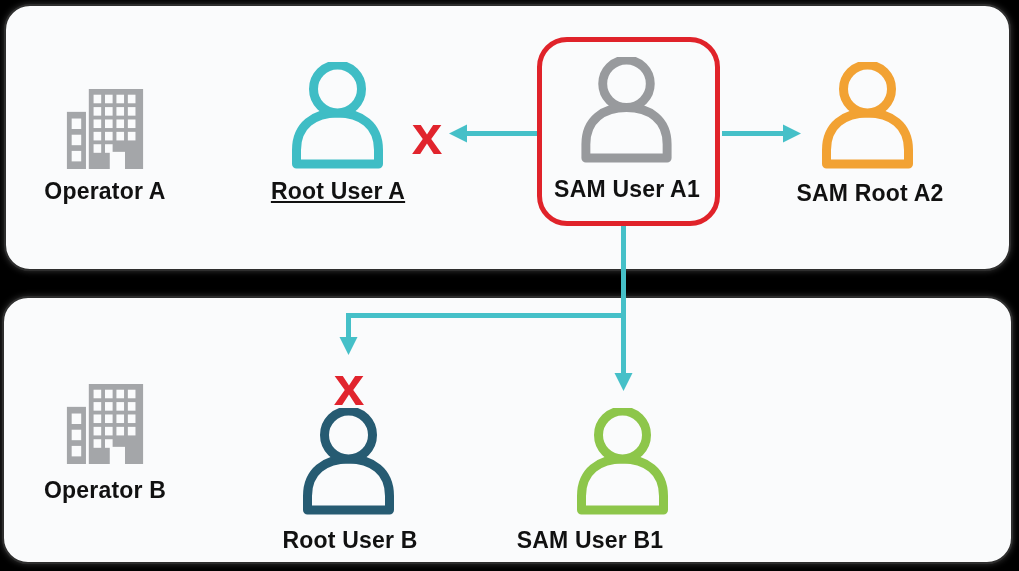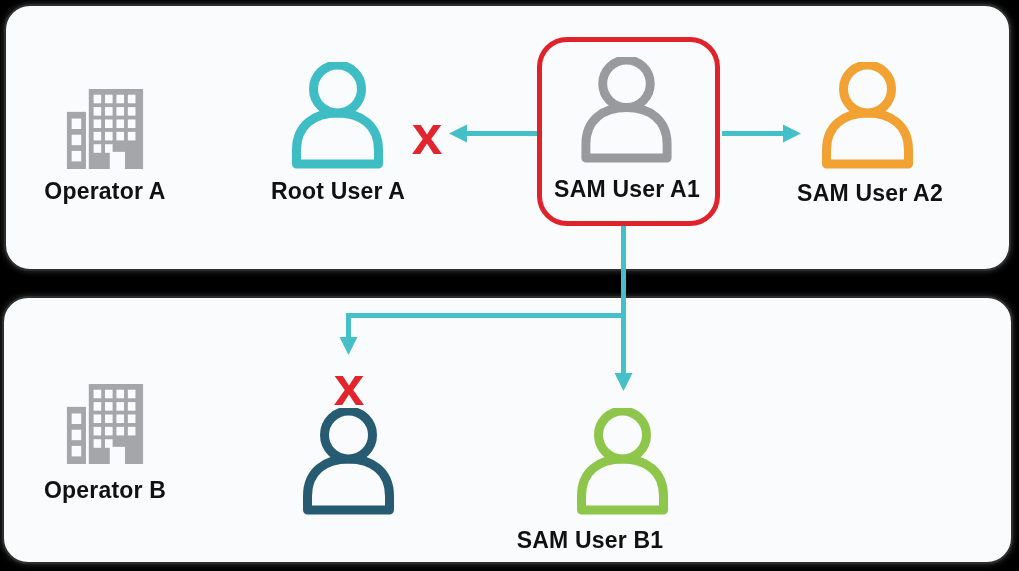--- a/index.html
+++ b/index.html
@@ -102,42 +102,42 @@
   <div class="node-label" style="left:105px; top:178px;">Operator A</div>
 
   <div class="icon-wrap" style="left:287px; top:62px;">
     <svg width="101" height="107" viewBox="0 0 100 107">
       <g fill="none" stroke-width="9" stroke-linejoin="round" stroke="#3fbdc5">
         <path d="M9 102 L9 88 C9 63 27 51 50 51 C73 51 91 63 91 88 L91 102 Z"></path>
         <circle cx="50" cy="27" r="24" fill="#fafbfc"></circle>
       </g>
     </svg>
   </div>
-  <div class="node-label" style="left:338px; top:178px;">Root User A</div>
+  <div class="node-label" style="left:338px; top:178px;text-decoration:underline;">Root User A</div>
 
   <div id="highlight-box"></div>
   <div class="icon-wrap" style="left:576px; top:57px;">
     <svg width="101" height="106" viewBox="0 0 100 107">
       <g fill="none" stroke-width="9" stroke-linejoin="round" stroke="#989a9d">
         <path d="M9 102 L9 88 C9 63 27 51 50 51 C73 51 91 63 91 88 L91 102 Z"></path>
         <circle cx="50" cy="27" r="24" fill="#fafbfc"></circle>
       </g>
     </svg>
   </div>
   <div class="node-label" style="left:627px; top:176px;">SAM User A1</div>
 
   <div class="icon-wrap" style="left:817px; top:62px;">
     <svg width="101" height="107" viewBox="0 0 100 107">
       <g fill="none" stroke-width="9" stroke-linejoin="round" stroke="#f2a233">
         <path d="M9 102 L9 88 C9 63 27 51 50 51 C73 51 91 63 91 88 L91 102 Z"></path>
         <circle cx="50" cy="27" r="24" fill="#fafbfc"></circle>
       </g>
     </svg>
   </div>
-  <div class="node-label" style="left:870px; top:180px;">SAM User A2</div>
+  <div class="node-label" style="left:870px; top:180px;">SAM Root A2</div>
 
   <div class="icon-wrap" style="left:62px; top:384px;">
     <svg width="86" height="80" viewBox="0 0 88 84">
       <g fill="#a4a6a9">
         <rect x="4" y="24" width="20" height="60"></rect>
         <rect x="27" y="0" width="57" height="84"></rect>
       </g>
       <g fill="#fafbfc">
         <rect x="9" y="31" width="10" height="11"></rect>
         <rect x="9" y="48" width="10" height="11"></rect>
@@ -167,20 +167,21 @@
   <div class="node-label" style="left:105px; top:477px;">Operator B</div>
 
   <div class="icon-wrap" style="left:298px; top:408px;">
     <svg width="101" height="107" viewBox="0 0 100 107">
       <g fill="none" stroke-width="9" stroke-linejoin="round" stroke="#265b72">
         <path d="M9 102 L9 88 C9 63 27 51 50 51 C73 51 91 63 91 88 L91 102 Z"></path>
         <circle cx="50" cy="27" r="24" fill="#fafbfc"></circle>
       </g>
     </svg>
   </div>
+  <div class="node-label" style="left:350px; top:527px;">Root User B</div>
 
   <div class="icon-wrap" style="left:572px; top:408px;">
     <svg width="101" height="107" viewBox="0 0 100 107">
       <g fill="none" stroke-width="9" stroke-linejoin="round" stroke="#8dc64a">
         <path d="M9 102 L9 88 C9 63 27 51 50 51 C73 51 91 63 91 88 L91 102 Z"></path>
         <circle cx="50" cy="27" r="24" fill="#fafbfc"></circle>
       </g>
     </svg>
   </div>
   <div class="node-label" style="left:590px; top:527px;">SAM User B1</div>

